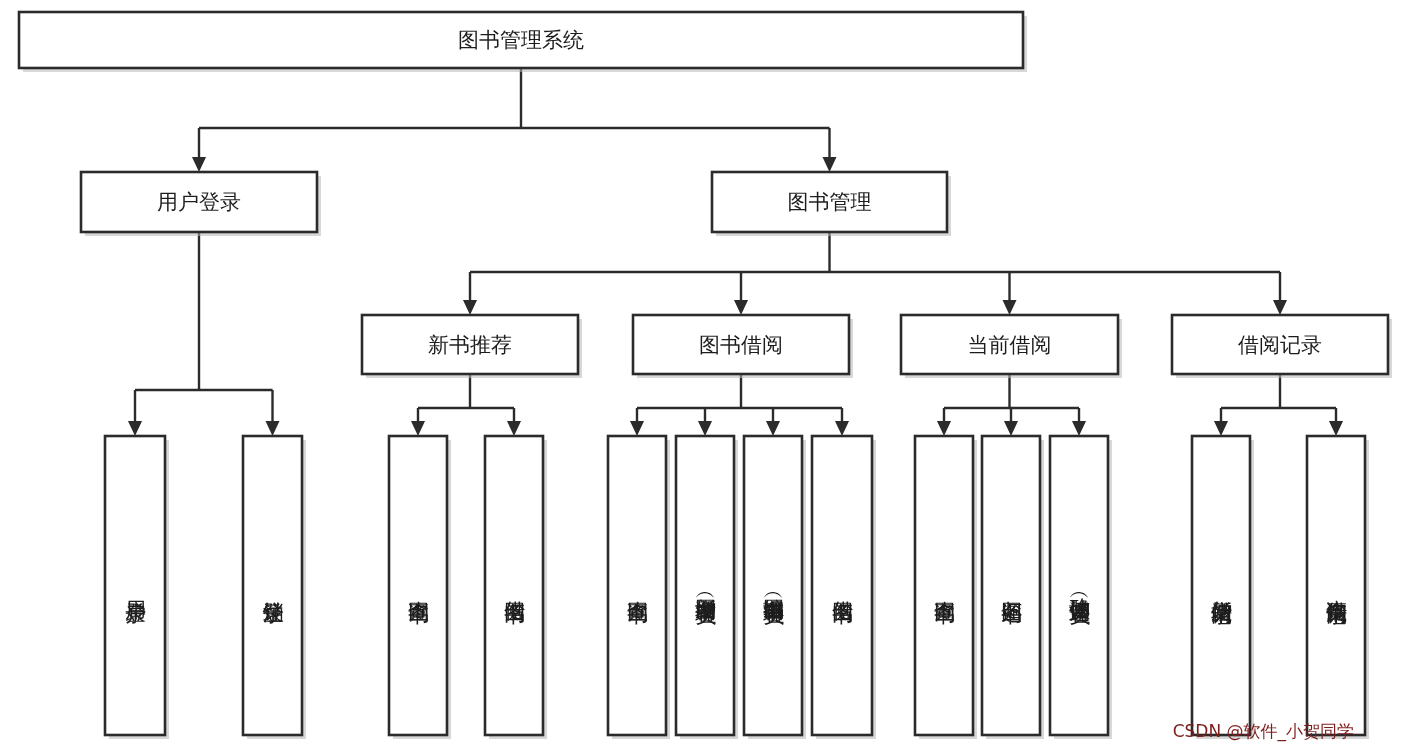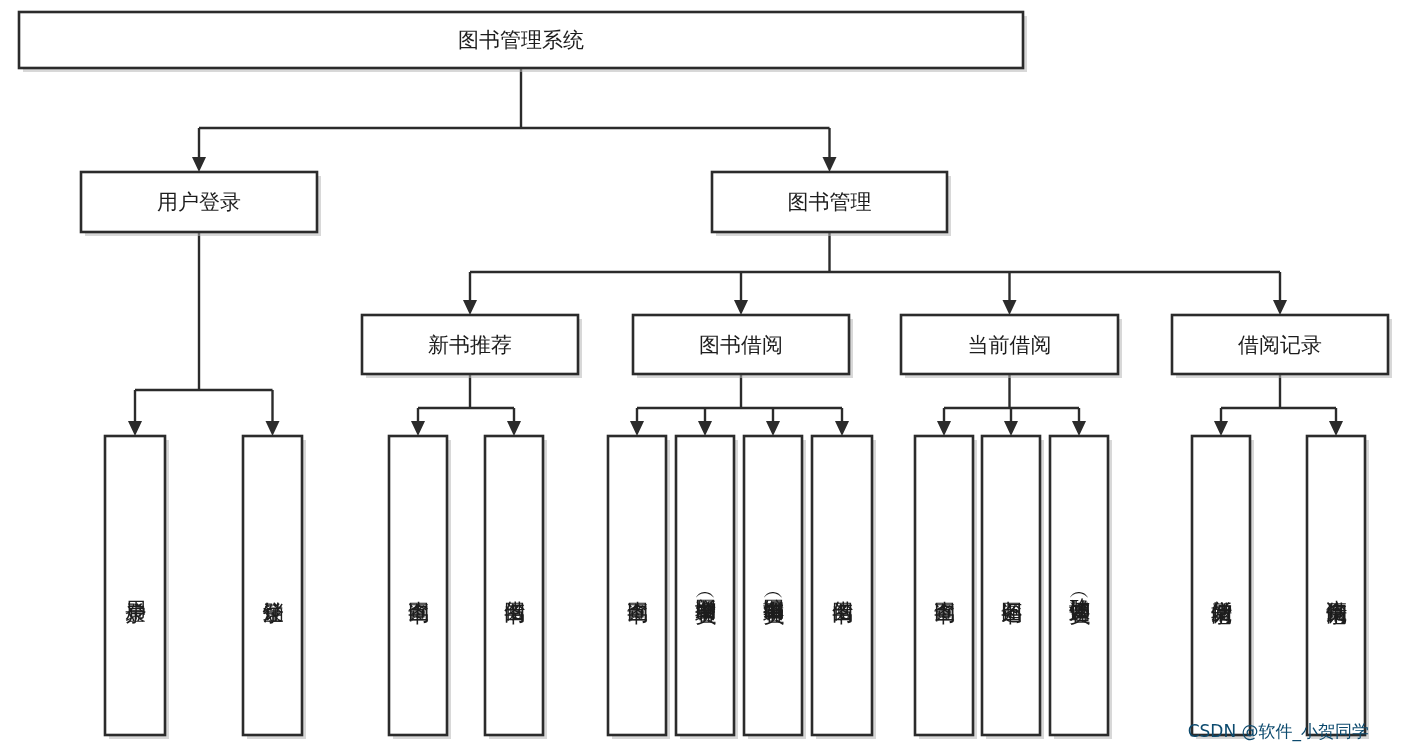--- a/index.html
+++ b/index.html
@@ -66,23 +66,23 @@
     line-height: 1.12;
     writing-mode: vertical-rl;
     text-orientation: upright;
     letter-spacing: 1px;
     white-space: nowrap;
     pointer-events: none;
     user-select: none;
   }
   .watermark {
     position: absolute;
-    right: 9px;
+    right: 24px;
     bottom: 4px;
-    color: #0c4a6e;
+    color: #7f1d1d;
     font-size: 17px;
     font-family: "DejaVu Sans", "Liberation Sans", sans-serif;
     white-space: nowrap;
     user-select: none;
   }
 </style>
 </head>
 <body>
 
 <div id="diagram-root">

